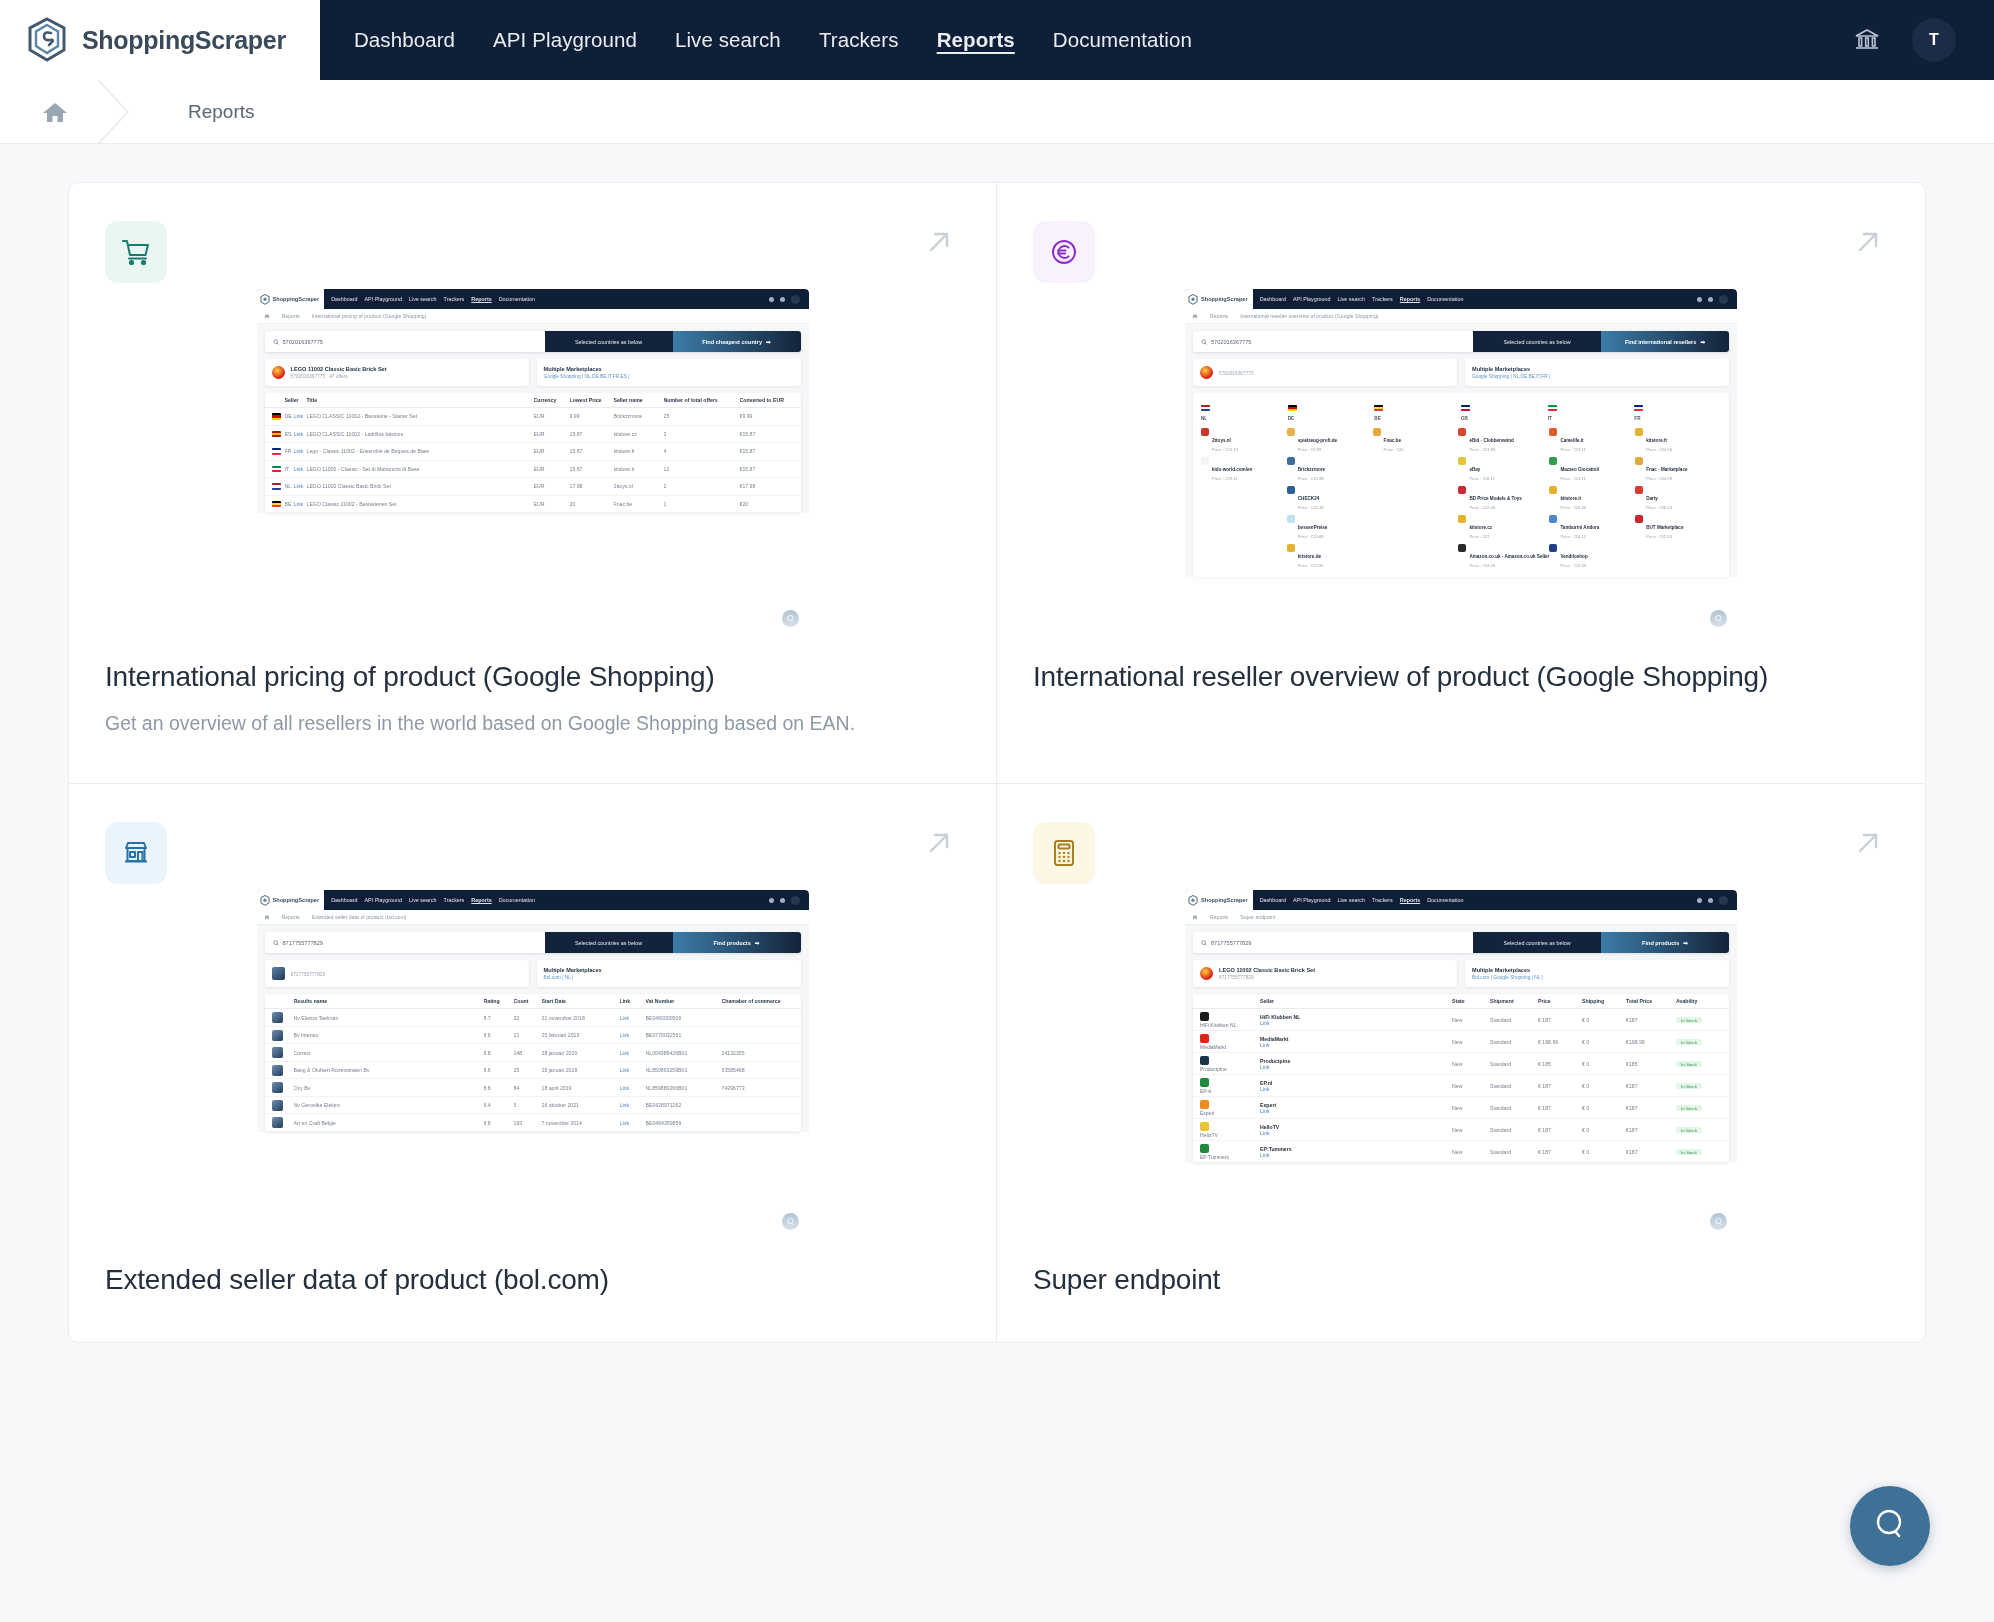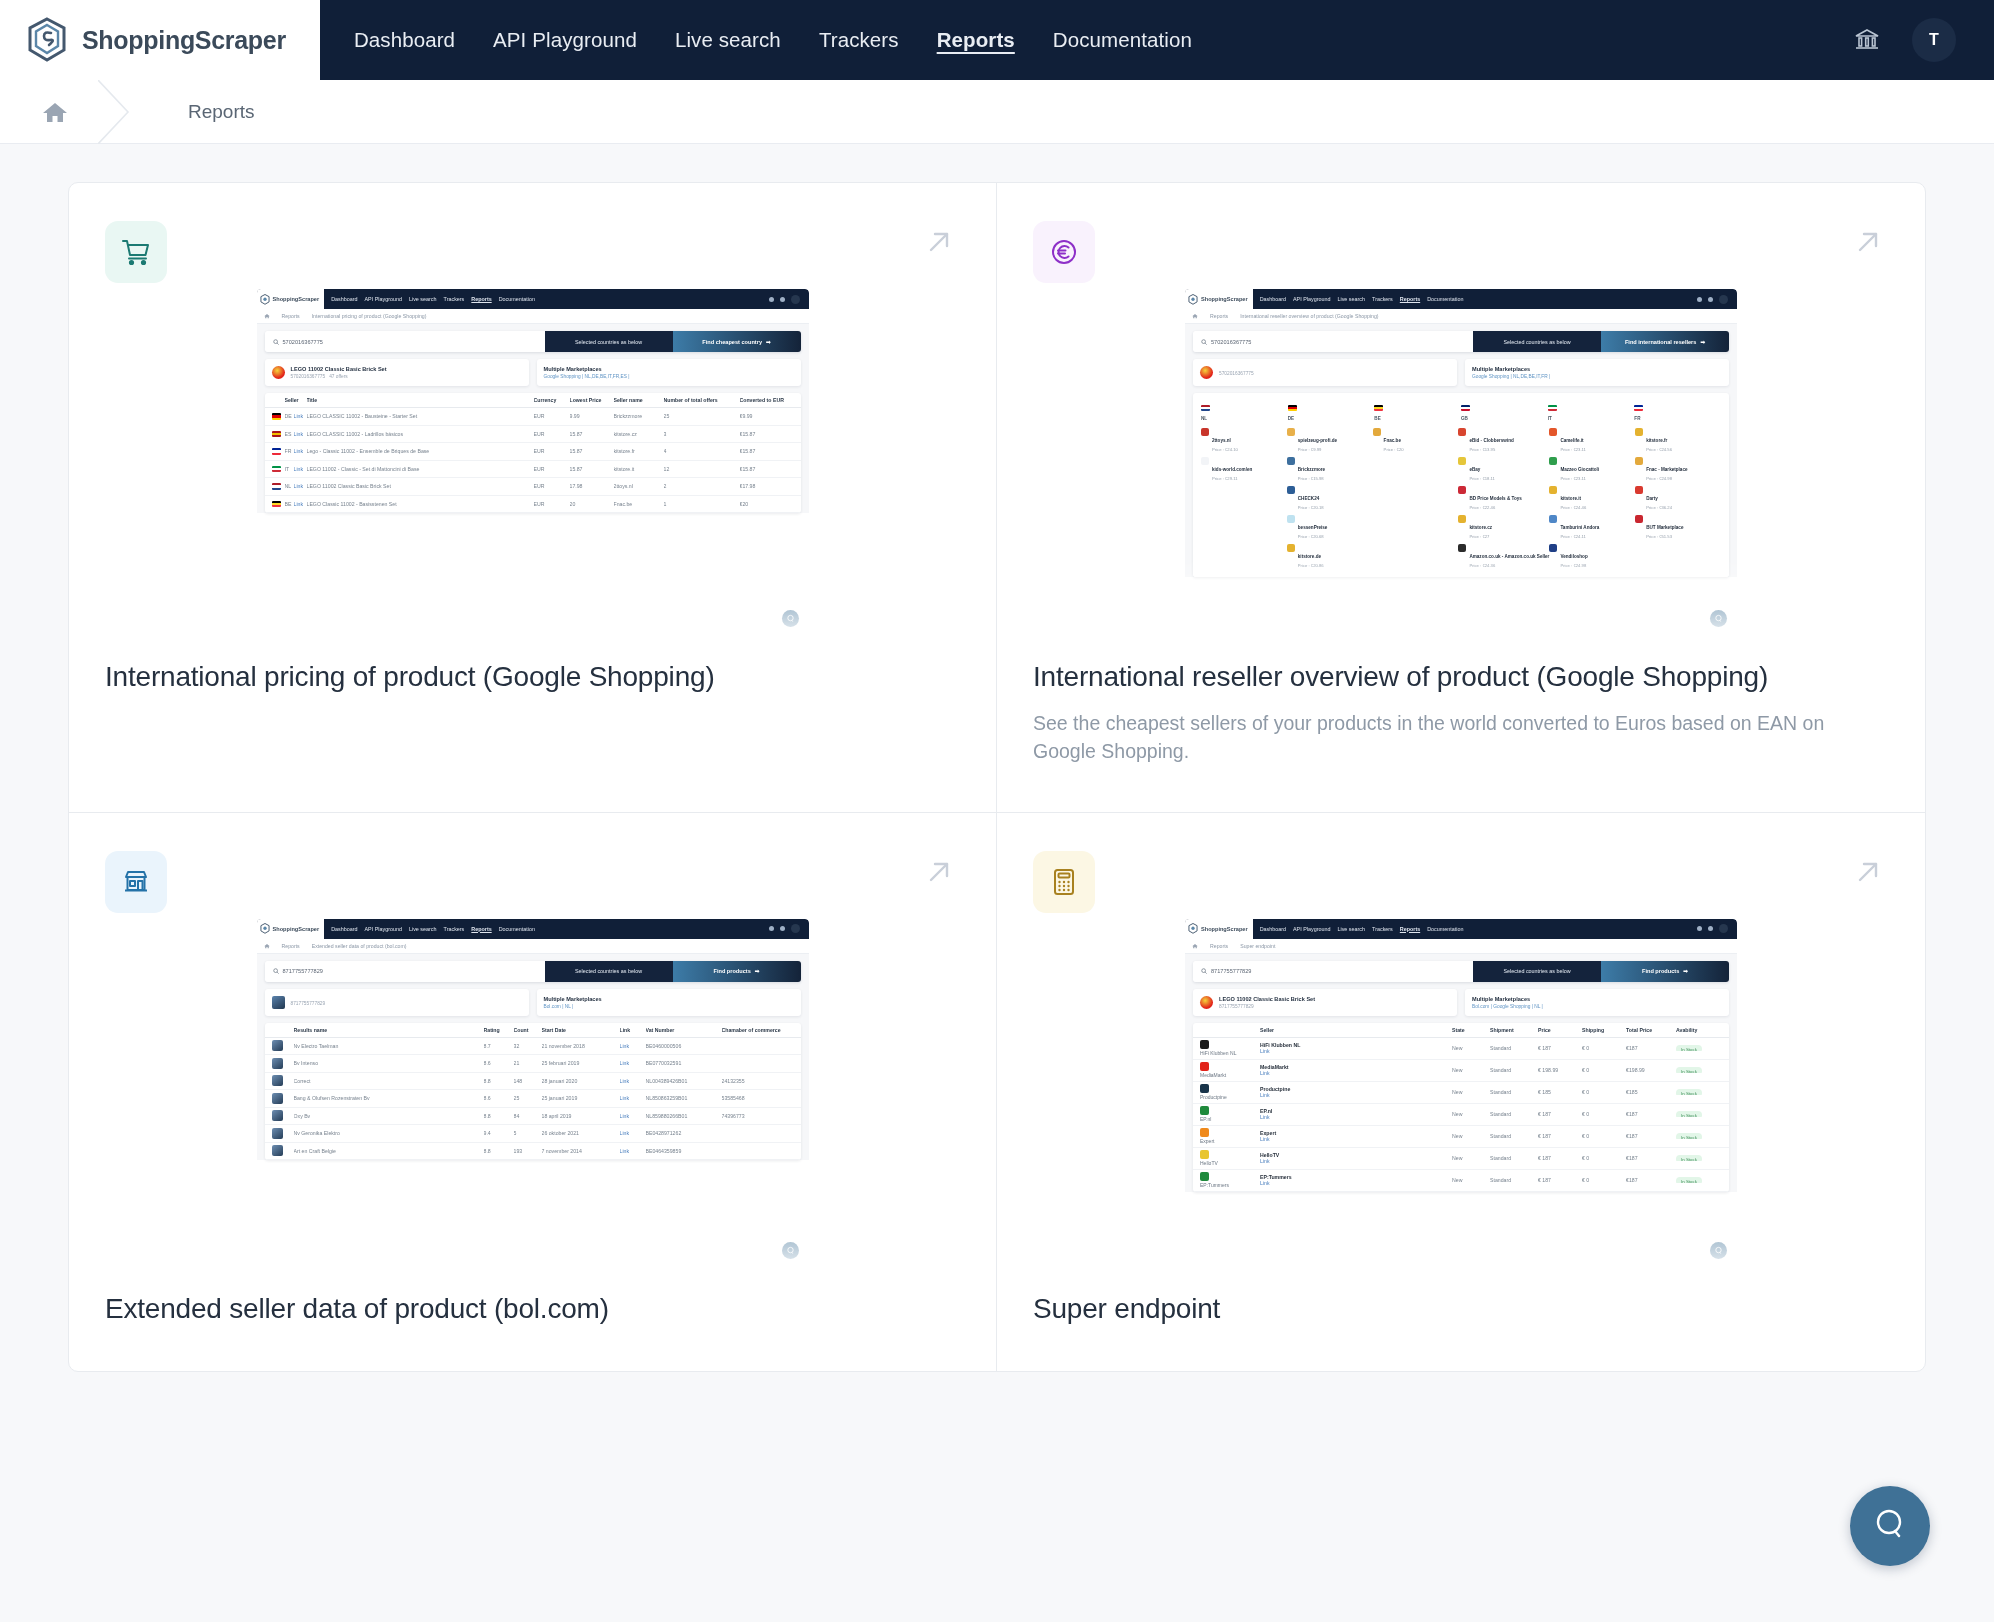--- a/index.html
+++ b/index.html
@@ -363,20 +363,21 @@
           <span class="mini-chat">
             <svg width="9" height="9" viewBox="0 0 20 20" fill="none" stroke="#fff" stroke-width="1.8">
                 <circle cx="10" cy="9" r="6"></circle>
                 <path d="M13 14 L15 17"></path>
               </svg>
           </span>
         </div>
       </div>
 
       <div class="card-title">International pricing of product (Google Shopping)</div>
+      <div class="card-desc">Get an overview of all resellers in the world based on Google Shopping based on EAN.</div>
     </div>
 
     <div class="card b-bottom">
       <div class="card-badge" style="background:#f9f2fd">
         <svg width="30" height="30" viewBox="0 0 30 30" fill="none" stroke="#8e30c8" stroke-width="2">
           <circle cx="15" cy="15" r="11"></circle>
           <path d="M19.5 10.5 a6 6 0 1 0 0 9" stroke-linecap="round"></path>
           <path d="M9 13.5 H16.5 M9 16.5 H16" stroke-linecap="round"></path>
         </svg>
       </div>
@@ -559,21 +560,20 @@
           <span class="mini-chat">
             <svg width="9" height="9" viewBox="0 0 20 20" fill="none" stroke="#fff" stroke-width="1.8">
                 <circle cx="10" cy="9" r="6"></circle>
                 <path d="M13 14 L15 17"></path>
               </svg>
           </span>
         </div>
       </div>
 
       <div class="card-title">International reseller overview of product (Google Shopping)</div>
-      <div class="card-desc">See the cheapest sellers of your products in the world converted to Euros based on EAN on Google Shopping.</div>
     </div>
 
     <div class="card b-right">
       <div class="card-badge" style="background:#eaf4fc">
         <svg width="30" height="30" viewBox="0 0 30 30" fill="none" stroke="#2472a8" stroke-width="2" stroke-linejoin="round">
           <path d="M5 10 L7 5 H23 L25 10 Z"></path>
           <path d="M6.5 10.5 V23 H23.5 V10.5"></path>
           <rect x="9" y="14" width="5" height="5"></rect>
           <path d="M17 23 V14 H21.5 V23"></path>
           <path d="M4 23.5 H26"></path>

